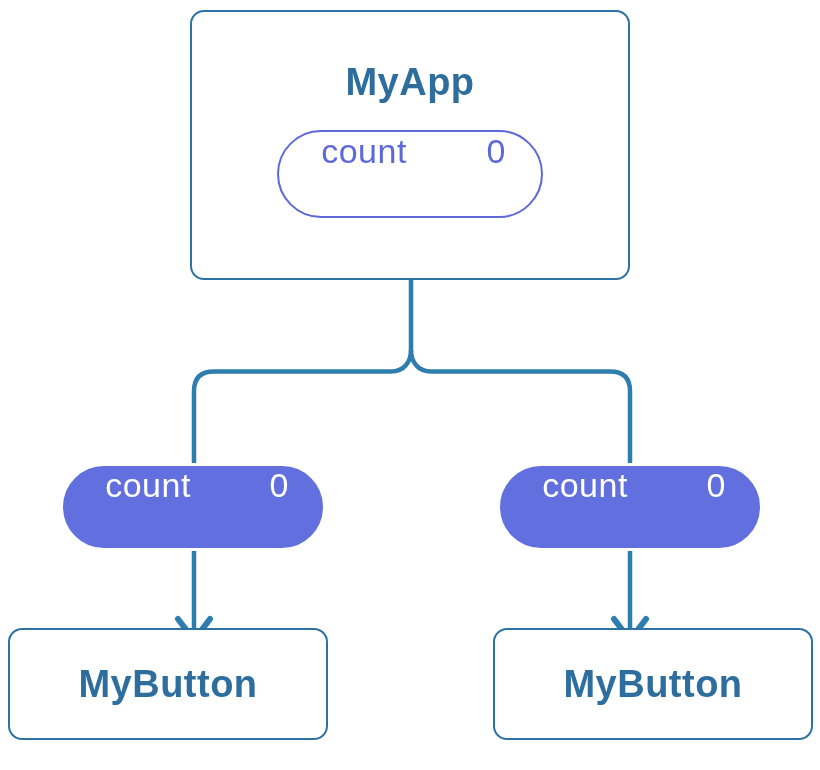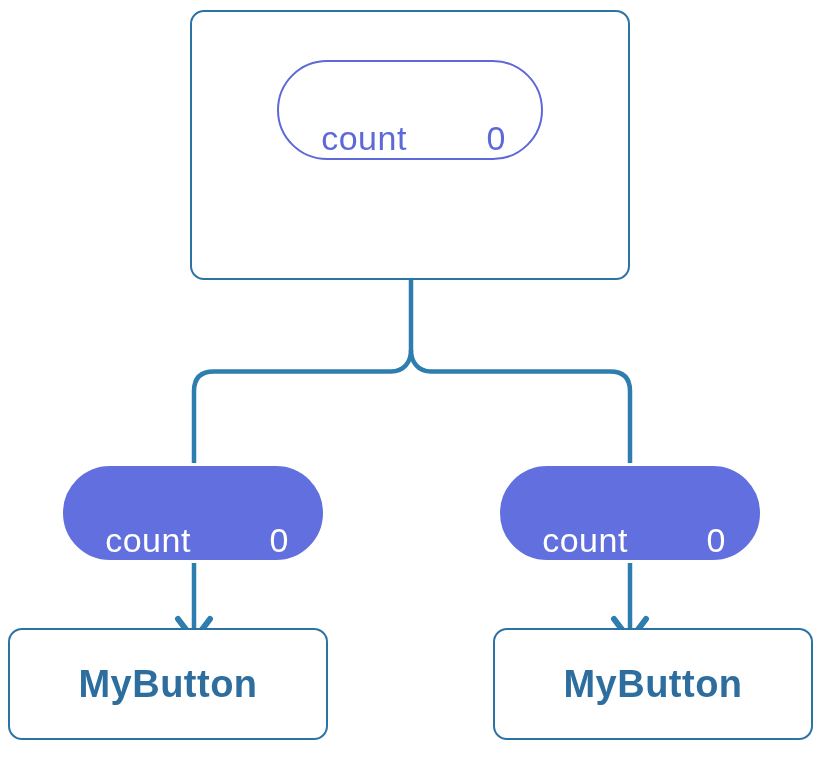--- a/index.html
+++ b/index.html
@@ -59,24 +59,24 @@
     left: 190px; top: 10px;
     width: 440px; height: 270px;
     display: flex;
     flex-direction: column;
     align-items: center;
     padding-top: 48px;
     gap: 26px;
   }
   .pill {
     width: 266px;
-    height: 100px;
+    height: 88px;
     border-radius: 52px;
     display: flex;
-    align-items: flex-end;
+    align-items: flex-start;
     overflow: hidden;
     font-size: 34px;
     font-weight: 400;
     letter-spacing: 0.5px;
   }
   .pill .pill-name {
     width: 170px;
     display: flex;
     align-items: center;
     justify-content: center;
@@ -124,20 +124,21 @@
 <div class="canvas">
 
   <svg class="connector-svg" viewBox="0 0 820 770" xmlns="http://www.w3.org/2000/svg">
     <path class="connector" d="M411 278 L411 350 C411 362 404 371.5 391 371.5 L214 371.5 Q194 371.5 194 391 L194 636"></path>
     <path class="connector" d="M411 350 C411 362 418 371.5 431 371.5 L610 371.5 Q630 371.5 630 391 L630 636"></path>
     <path class="arrowhead" d="M178 619 L194 640 L210 619"></path>
     <path class="arrowhead" d="M614 619 L630 640 L646 619"></path>
   </svg>
 
   <div class="node-card" id="parent-card">
+    <div class="node-title">MyApp</div>
     <div class="pill pill-outline">
       <div class="pill-name">count</div>
       <div class="pill-divider"></div>
       <div class="pill-value">0</div>
     </div>
   </div>
 
   <div class="pill pill-filled" id="prop-pill-left">
     <div class="pill-name">count</div>
     <div class="pill-divider"></div>

